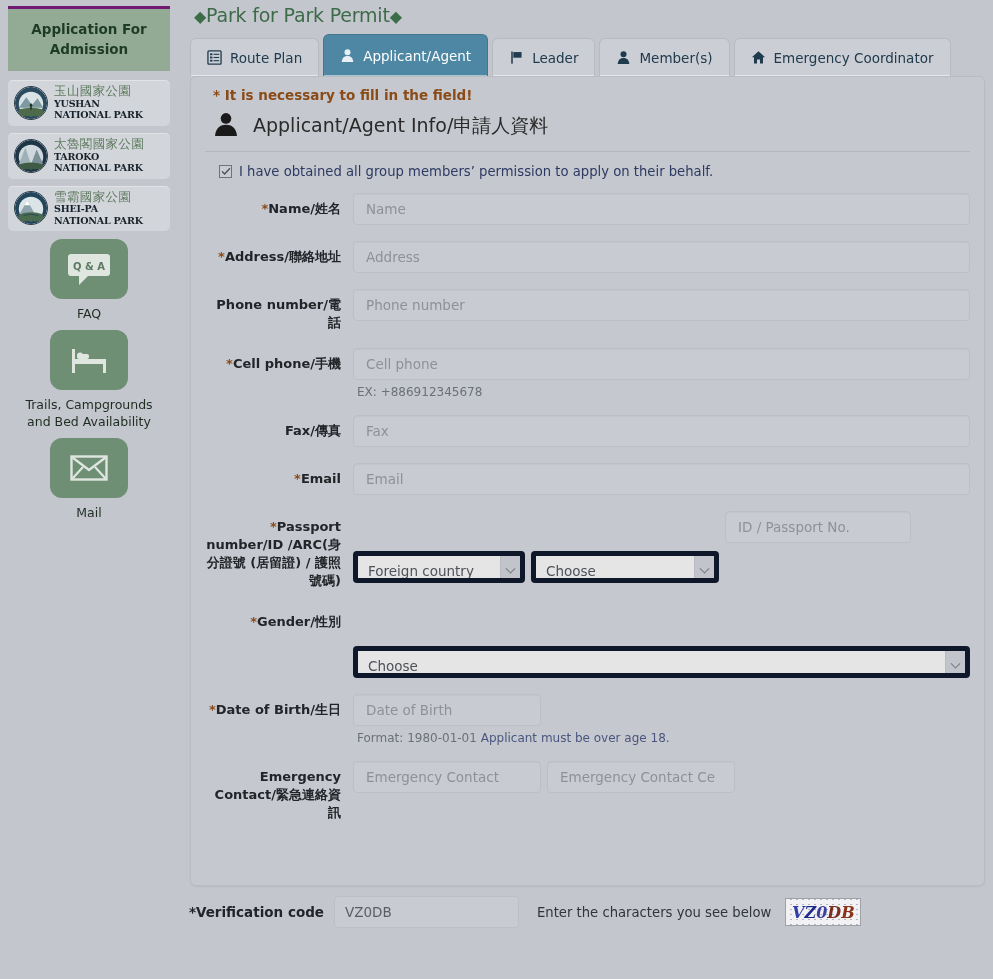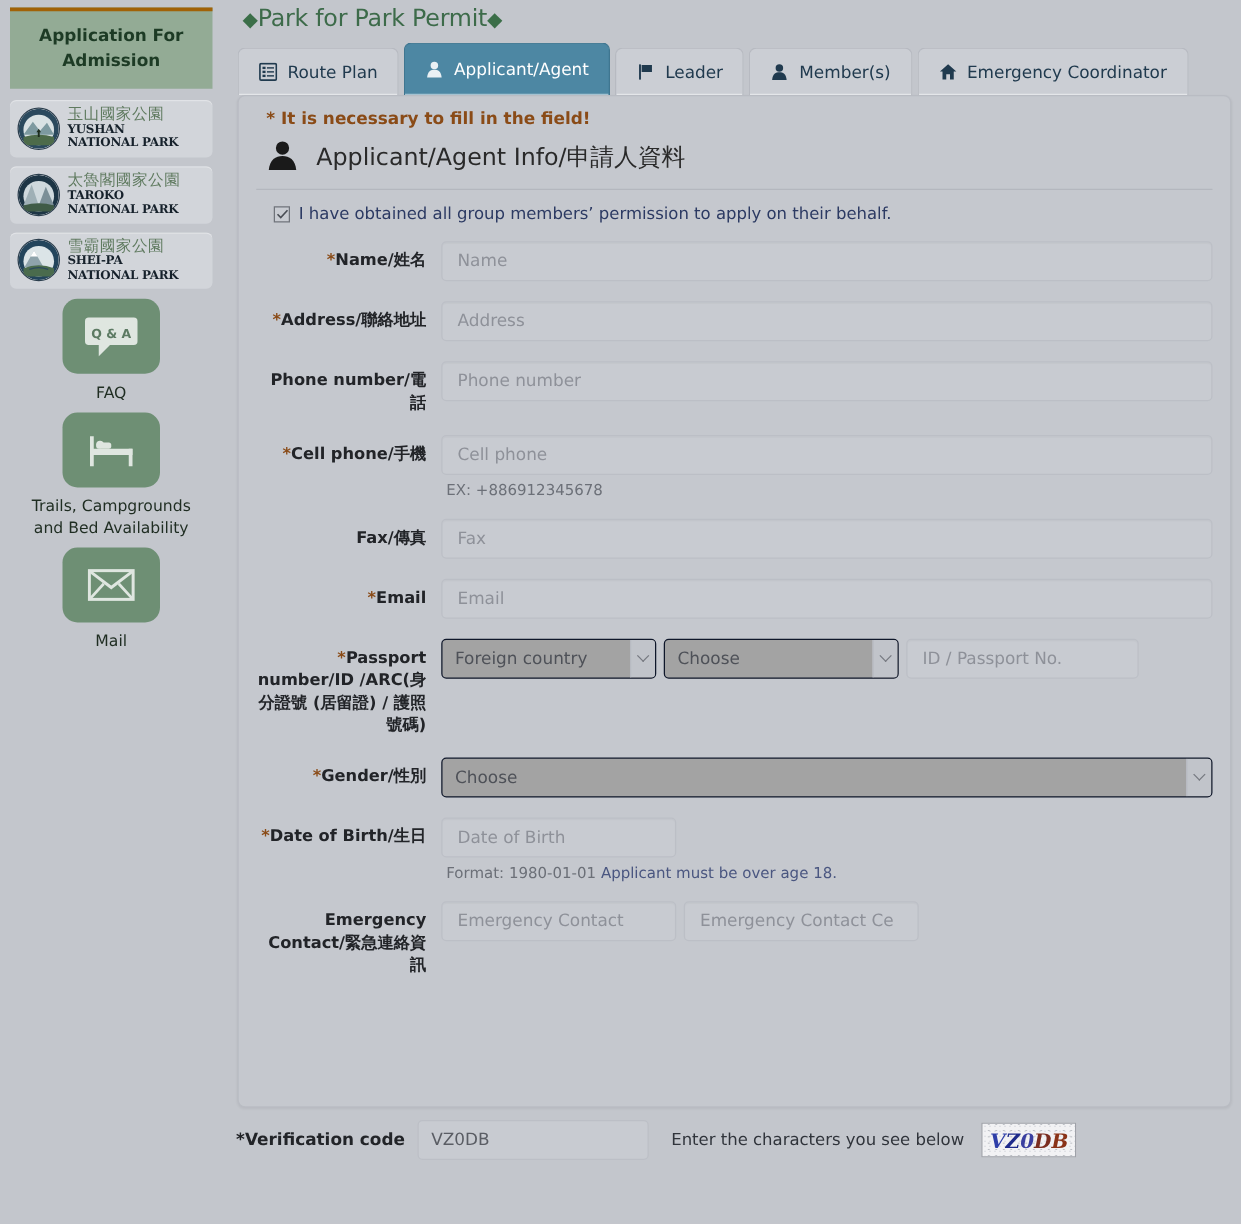--- a/index.html
+++ b/index.html
@@ -25,21 +25,21 @@
     text-align: center;
     font-weight: bold;
     font-size: 13.5px;
     line-height: 19px;
     padding: 9px 4px 10px 4px;
     letter-spacing: -0.2px;
   }
   .admission-banner {
     margin: 6px 8px 0 8px;
     background: #93ab95;
-    border-top: 3px solid #a16207;
+    border-top: 3px solid #701a75;
     color: #1d3b25;
     text-align: center;
     font-weight: bold;
     font-size: 13.5px;
     line-height: 20px;
     padding: 10px 4px 12px 4px;
   }
   .park-list { margin: 9px 8px 0 8px; }
   .park-item {
     display: flex; align-items: center;
@@ -222,29 +222,30 @@
     font-size: 12px;
     color: #6c7078;
     padding: 5px 0 0 4px;
   }
   .hint .lnk { color: #4a5680; }
   .sel {
     position: relative;
     display: inline-block;
     vertical-align: top;
     height: 32px;
-    background: #a3a3a3;
-    border: 1px solid #0f172a;
+    background: #e5e5e5;
+    border: 5px solid #0f172a;
     border-radius: 4px;
     font-size: 13.5px;
     color: #4e5158;
     line-height: 30px;
     padding: 0 28px 0 10px;
     overflow: hidden;
     white-space: nowrap;
+    margin-top: 40px;
   }
   .sel .arrow {
     position: absolute; right: 0; top: 0;
     width: 20px; height: 30px;
     background: #c1c4ca;
     border-left: 1px solid #b8bbc2;
     display: flex; align-items: center; justify-content: center;
   }
   .sel .arrow::after {
     content: "";

